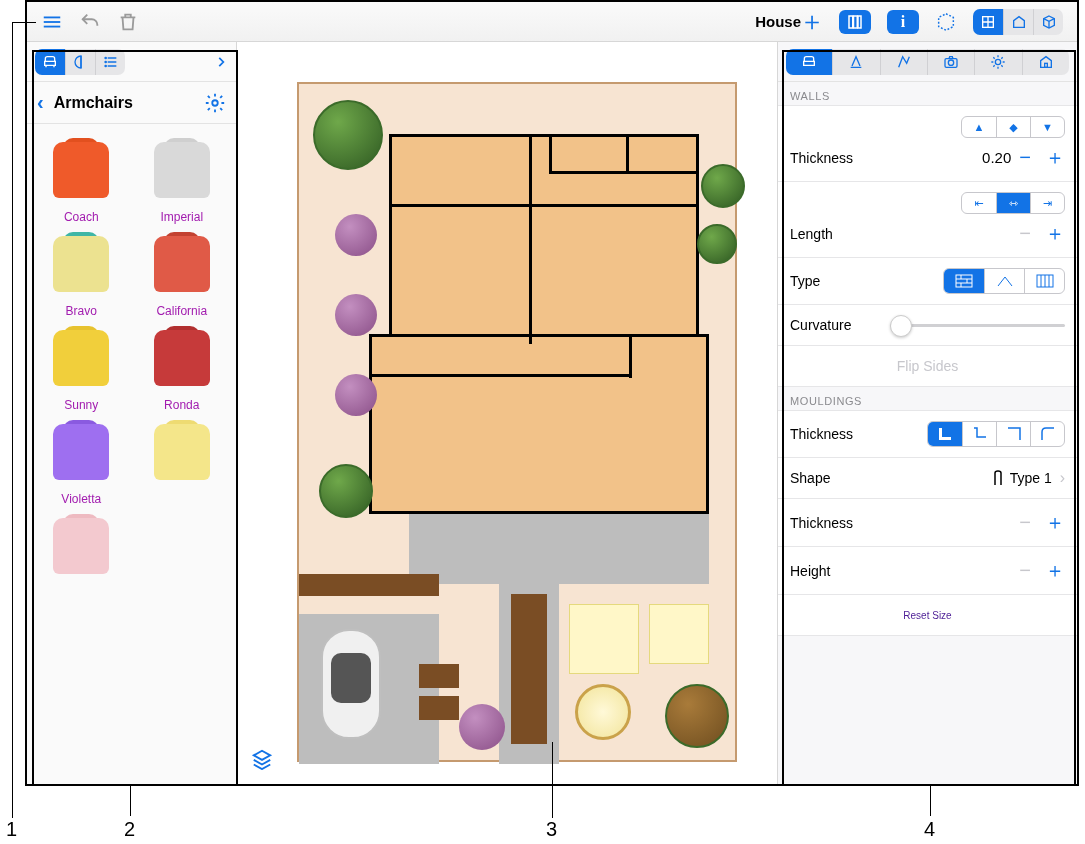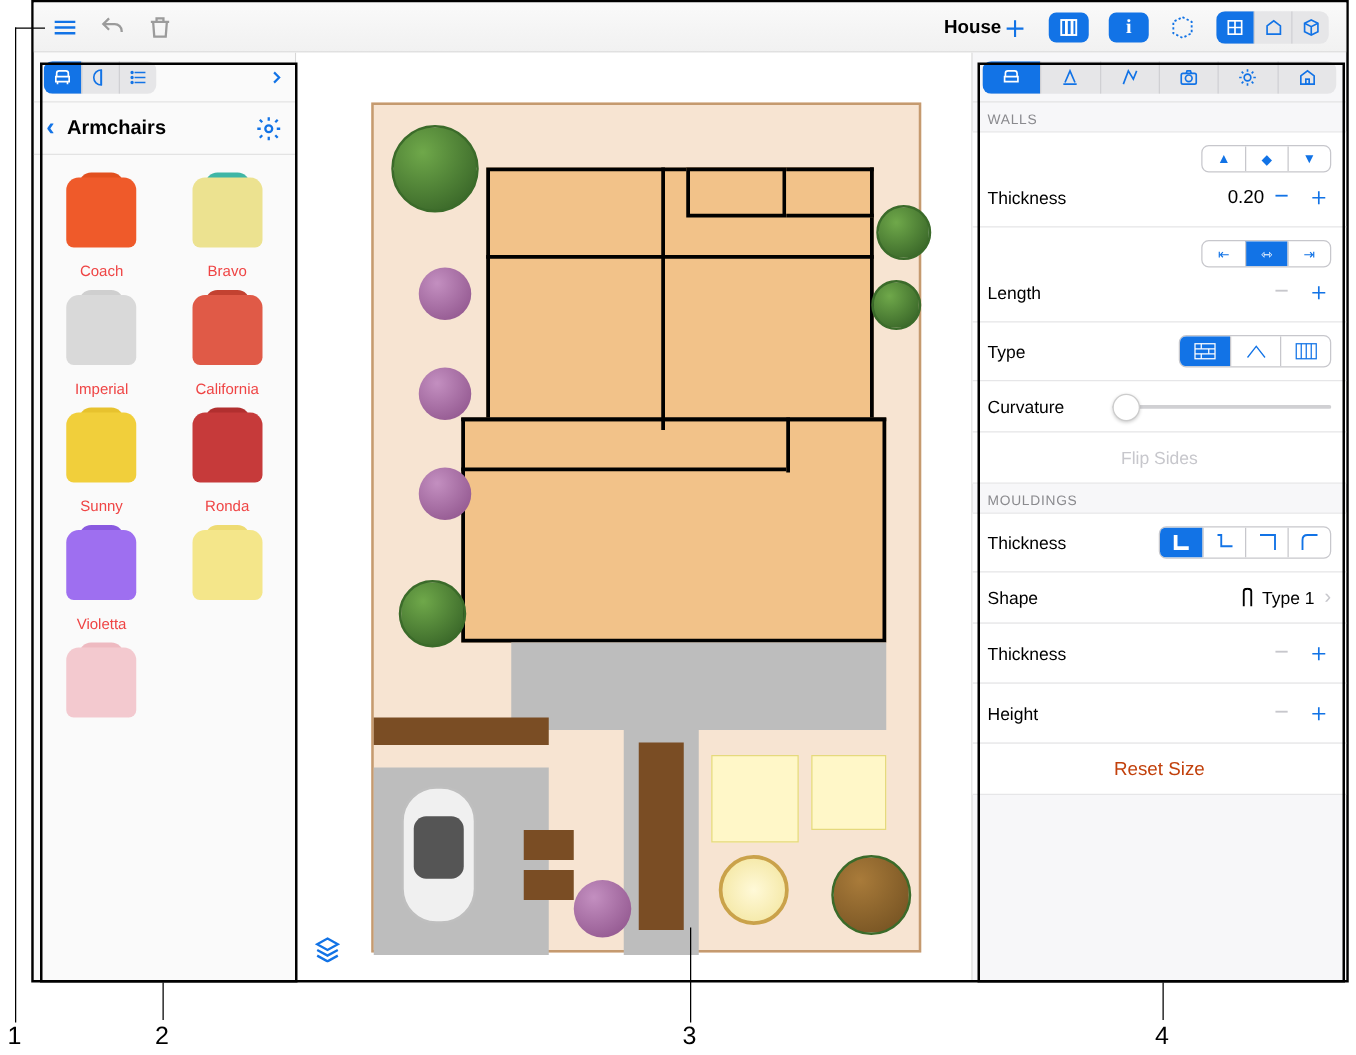--- a/index.html
+++ b/index.html
@@ -21,21 +21,21 @@
 .sidebar-left { width:210px; border-right:1px solid #d7d7d7; background:#fafafa; display:flex; flex-direction:column; }
 .side-tabbar { height:40px; display:flex; align-items:center; padding:6px 8px; border-bottom:1px solid #e3e3e3; gap:6px;}
 .side-category { height:42px; display:flex; align-items:center; padding:0 10px; border-bottom:1px solid #e3e3e3; font-weight:700; font-size:16px; position:relative; }
 .side-category .back { color:#1273e6; font-size:20px; margin-right:10px; }
 .side-category .gear { position:absolute; right:10px; color:#1273e6; }
 .library-grid { flex:1; overflow:hidden; padding:10px 4px; display:grid; grid-template-columns:1fr 1fr; gap:4px 0; align-content:start; }
 .lib-item { text-align:center; }
 .lib-thumb { width:72px; height:72px; margin:0 auto 4px; position:relative; }
 .lib-thumb .chair { position:absolute; inset:8px; border-radius:10px 10px 6px 6px; }
 .lib-thumb .back { position:absolute; left:18px; right:18px; top:4px; height:40px; border-radius:10px 10px 4px 4px; }
-.lib-item .lbl { font-size:12px; color:#ef4444; }
+.lib-item .lbl { font-size:12px; color:#a21caf; }
 .canvas-area { flex:1; background:#fff; position:relative; overflow:hidden; }
 .floor { position:absolute; left:60px; top:40px; width:440px; height:680px; background:#f7e4d2; border:2px solid #c59a6f; }
 .room { position:absolute; background:#f2c289; border:3px solid #000; }
 .path { position:absolute; background:#bdbdbd; }
 .bush { position:absolute; border-radius:50%; background: radial-gradient(circle at 35% 30%, #79ad56, #3e6b2c); }
 .tree { position:absolute; border-radius:50%; background: radial-gradient(circle at 35% 30%, #6fa84a, #2f5a22); border:2px solid #3b6b2a; }
 .car { position:absolute; width:60px; height:110px; background:#f0f0f0; border:2px solid #bfbfbf; border-radius:28px; }
 .car::before{content:"";position:absolute;left:8px;right:8px;top:22px;height:50px;background:#555;border-radius:10px;}
 .yellowpad{position:absolute;background:#fff7c8;border:1px solid #e5d97d;}
 .brownstrip{position:absolute;background:#7a4d24;}
@@ -45,21 +45,21 @@
 .insp-section-hdr{padding:8px 12px 4px;font-size:11px;letter-spacing:0.6px;color:#8a8a8e;text-transform:uppercase;}
 .insp-row{background:#fff;border-top:1px solid #e6e6e8;border-bottom:1px solid #e6e6e8;padding:10px 12px;display:flex;align-items:center;min-height:42px;margin-top:-1px;}
 .insp-row .label{flex:0 0 90px;color:#000;}
 .insp-row .ctrl{flex:1;display:flex;justify-content:flex-end;align-items:center;gap:8px;}
 .stepper{display:flex;align-items:center;gap:14px;color:#1273e6;font-size:20px;}
 .val{font-size:15px;color:#000;}
 .thin-seg{display:flex;border:1px solid #c7c7cc;border-radius:6px;overflow:hidden;height:22px;}
 .thin-seg .c{width:34px;display:flex;align-items:center;justify-content:center;color:#1273e6;border-left:1px solid #c7c7cc;font-size:11px;}
 .thin-seg .c:first-child{border-left:none;}
 .thin-seg .c.active{background:#1273e6;color:#fff;}
-.link-btn{color:#c2410c;font-size:15px;}
+.link-btn{color:#4c1d95;font-size:10px;}
 .disabled{color:#c7c7cc !important;}
 .callout-num { position:absolute; font-size:20px; font-weight:400; color:#000; }
 .annot-box { position:absolute; border:2px solid #000; pointer-events:none; }
 .callout-line { position:absolute; background:#000; }
 .shape-val{display:flex;align-items:center;gap:4px;color:#000;}
 .chev{color:#c7c7cc;font-size:16px;}
 .slider-track{flex:1;height:3px;background:#d0d0d3;border-radius:2px;position:relative;}
 .slider-thumb{position:absolute;left:0;top:-9px;width:22px;height:22px;border-radius:50%;background:#fff;border:1px solid #ccc;box-shadow:0 1px 3px rgba(0,0,0,.2);}
 </style>
 </head>
@@ -180,31 +180,31 @@
       <div class="library-grid" id="libgrid">
           <div class="lib-item">
             <div class="lib-thumb">
               <div class="back" style="background:#e2501f"></div>
               <div class="chair" style="background:#ef5a2a"></div>
             </div>
             <div class="lbl">Coach</div>
           </div>
           <div class="lib-item">
             <div class="lib-thumb">
+              <div class="back" style="background:#cfcfcf"></div>
+              <div class="chair" style="background:#d9d9d9"></div>
+            </div>
+            <div class="lbl">Imperial</div>
+          </div>
+          <div class="lib-item">
+            <div class="lib-thumb">
               <div class="back" style="background:#3fb6a6"></div>
               <div class="chair" style="background:#ece290"></div>
             </div>
             <div class="lbl">Bravo</div>
-          </div>
-          <div class="lib-item">
-            <div class="lib-thumb">
-              <div class="back" style="background:#cfcfcf"></div>
-              <div class="chair" style="background:#d9d9d9"></div>
-            </div>
-            <div class="lbl">Imperial</div>
           </div>
           <div class="lib-item">
             <div class="lib-thumb">
               <div class="back" style="background:#c34231"></div>
               <div class="chair" style="background:#e05a47"></div>
             </div>
             <div class="lbl">California</div>
           </div>
           <div class="lib-item">
             <div class="lib-thumb">

